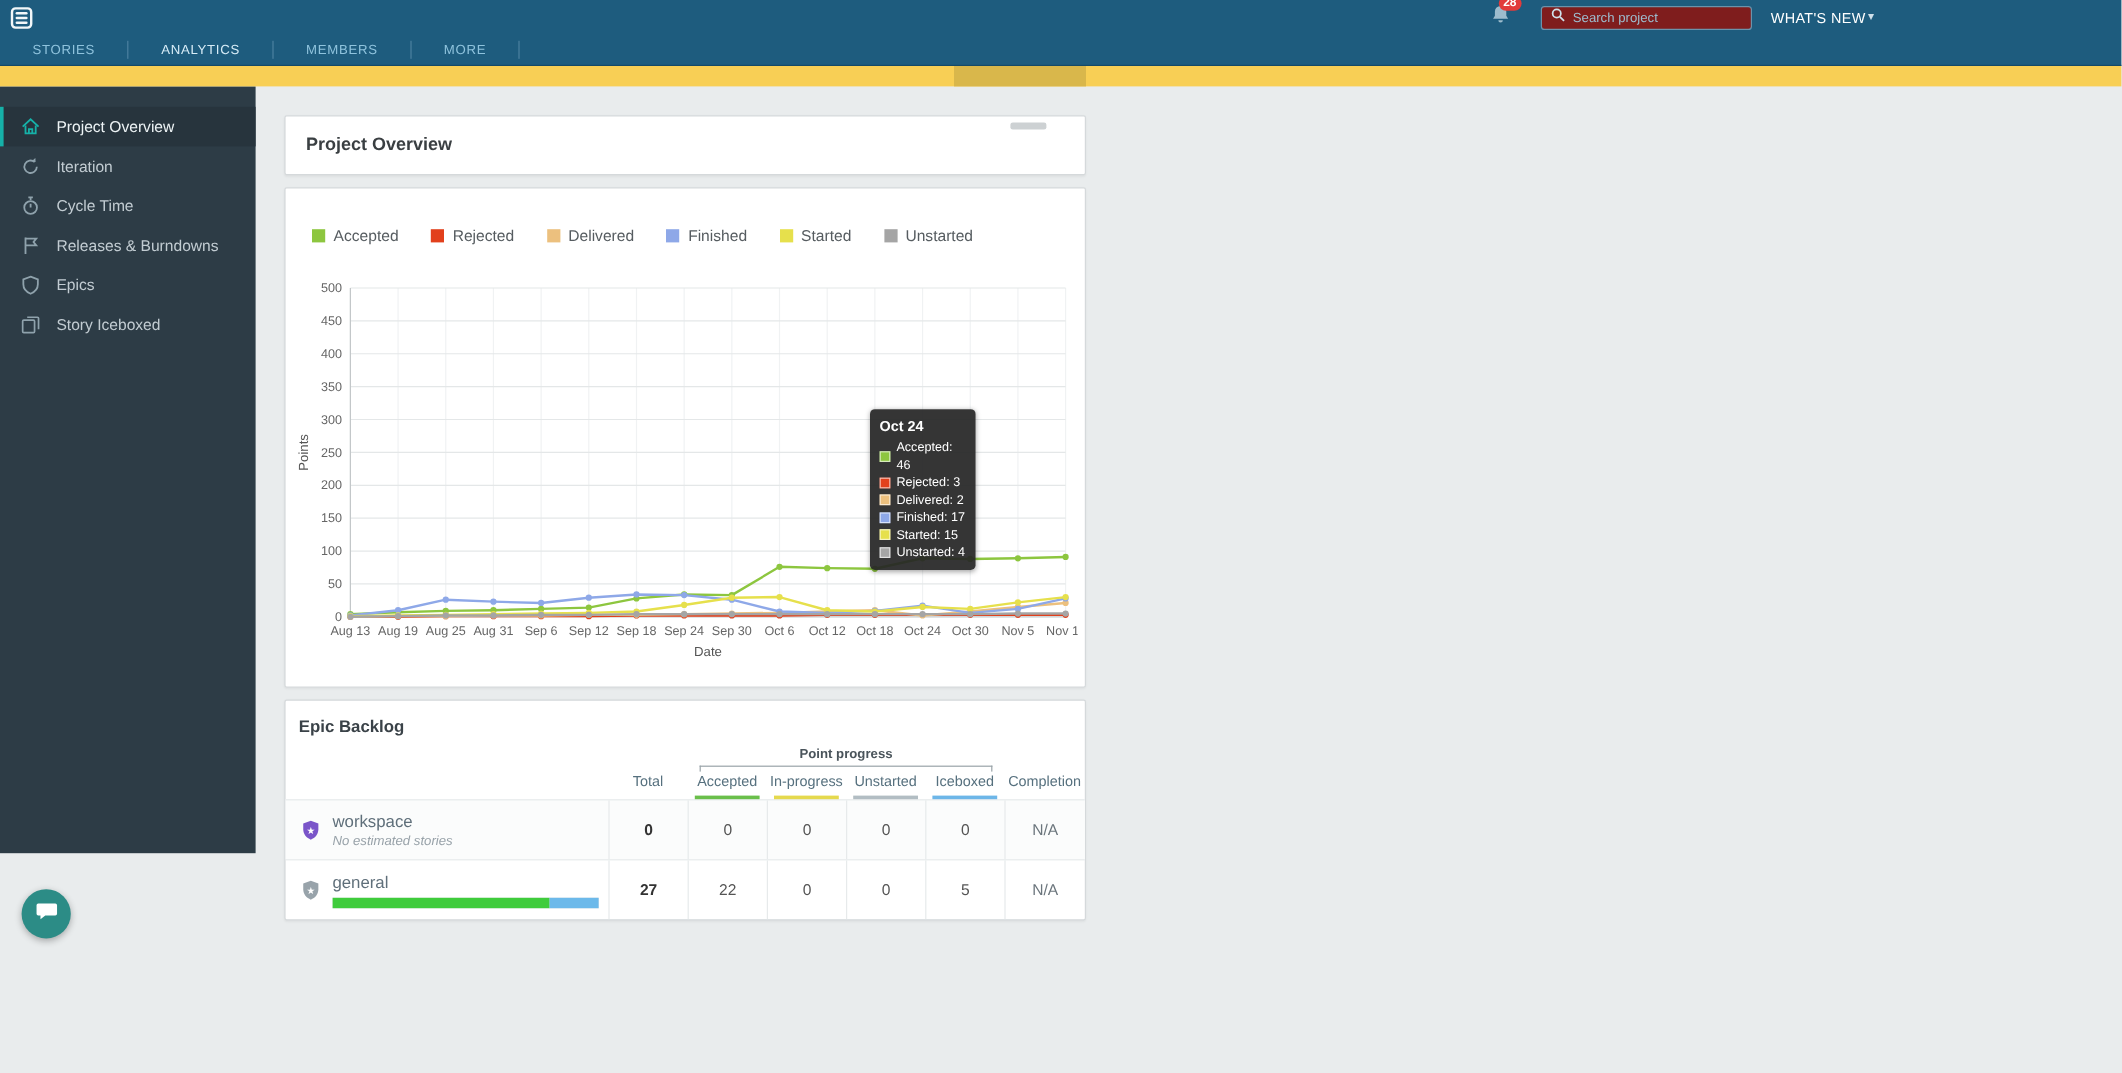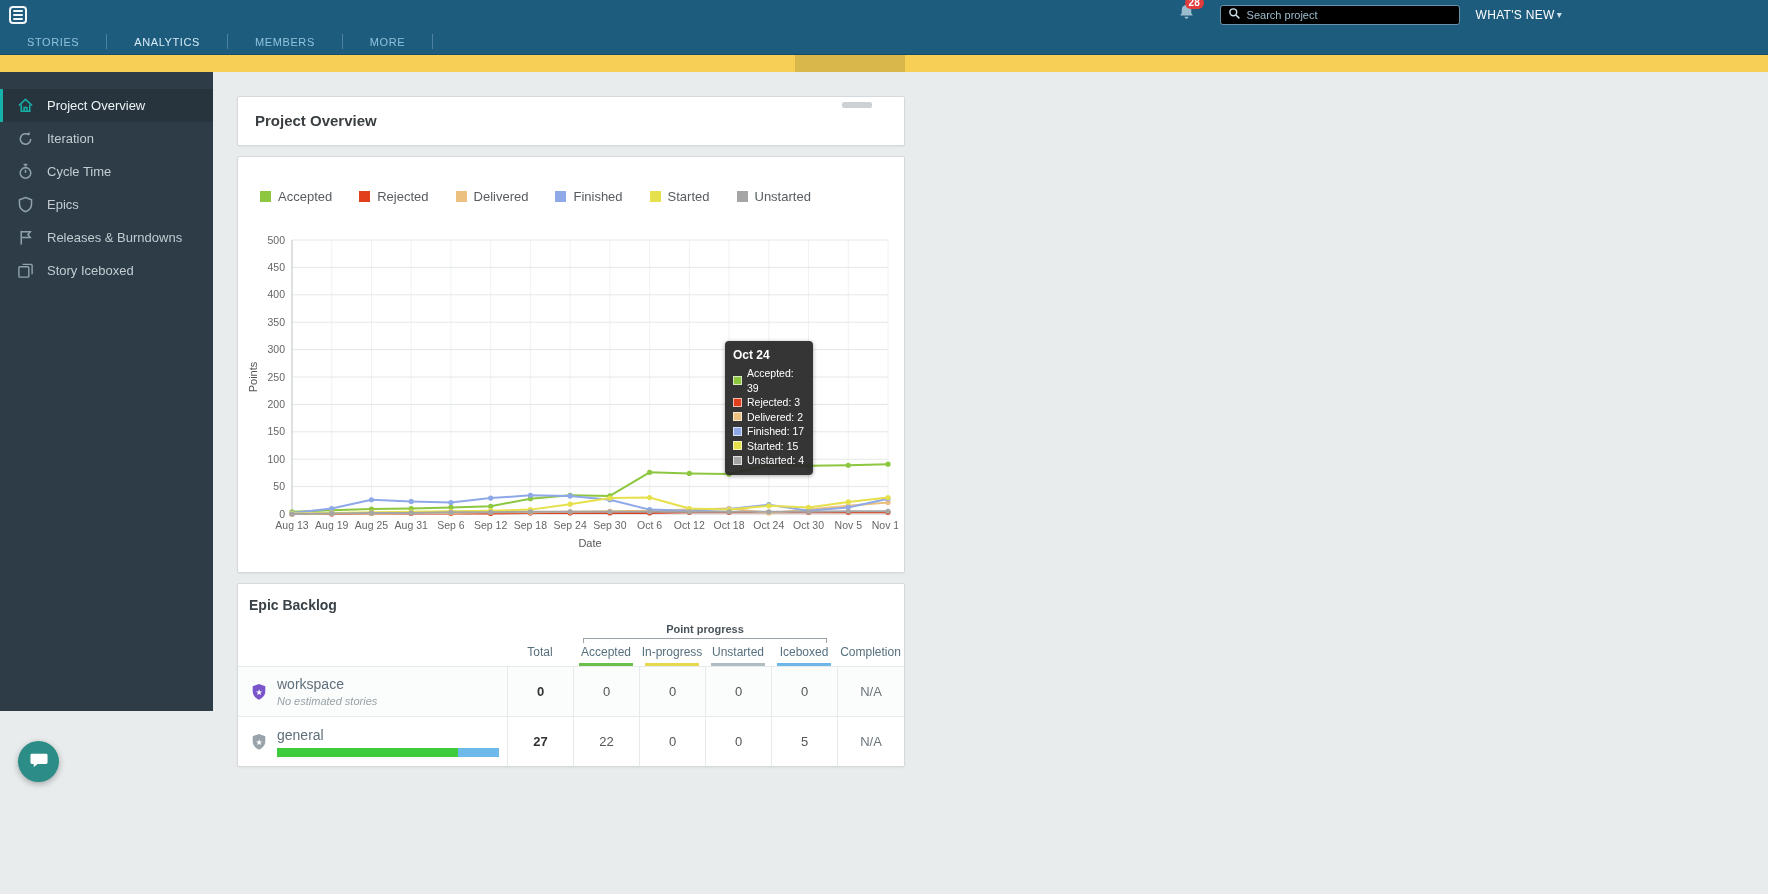--- a/index.html
+++ b/index.html
@@ -7,21 +7,21 @@
 body{background:#e9eced;position:relative}
 
 
 .topbar{background:#1e5c7e;height:55px}
 .row1{height:29px;display:flex;align-items:center;justify-content:space-between;padding-left:9px}
 .logo{width:18px;height:18px;border:2px solid #f2f7f9;border-radius:4px;display:flex;flex-direction:column;justify-content:center;gap:2px;padding:0 2px;cursor:pointer}
 .logo i{height:2px;background:#f2f7f9;border-radius:1px}
 .rctrls{display:flex;align-items:center;gap:16px;padding-right:206px}
 .bellwrap{position:relative;margin-right:8px;cursor:pointer;display:flex}
 .badge{position:absolute;top:-6px;left:8px;background:#e23b3b;color:#fff;font-size:10px;font-weight:700;line-height:12px;padding:0 4px;border-radius:7px}
-.search{display:flex;align-items:center;gap:6px;background:#000000;border:1px solid #6a93ab;border-radius:3px;width:240px;height:20px;padding:0 7px}
+.search{display:flex;align-items:center;gap:6px;background:#7f1d1d;border:1px solid #6a93ab;border-radius:3px;width:176px;height:20px;padding:0 7px}
 .search input{flex:1;background:transparent;border:0;outline:0;font-size:11px;color:#e8f2f7}
 .search input::placeholder{color:#9dbdcf}
 .whatsnew{display:flex;align-items:center;gap:2px;color:#fff;font-size:12px;letter-spacing:.3px;cursor:pointer}
 .caret{color:#cfe0ea;font-size:10px}
 .row2{height:26px;display:flex;align-items:center;border-bottom:1px solid #154a68}
 .navtab{font-size:11px;letter-spacing:.6px;color:#8fc3dd;padding:0 27px;cursor:pointer;line-height:26px;white-space:nowrap}
 .navtab.active{color:#d7ecf7}
 .navsep{width:1px;height:15px;background:#4d81a0}
 
 
@@ -163,33 +163,33 @@
             <path d="M9 10.5 V7.2"></path>
             <path d="M7 1.6 h4"></path>
             <path d="M9 1.6 v2.2"></path>
           </svg>
       </span>
       <span>Cycle Time</span>
     </div>
     <div class="side-item">
       <span class="sicon">
         <svg viewBox="0 0 18 18" width="17" height="17" fill="none" stroke="currentColor" stroke-width="1.6">
-            <path d="M9 1.6 L15.4 4 V8.4 C15.4 12.7 12.5 15.3 9 16.7 C5.5 15.3 2.6 12.7 2.6 8.4 V4 Z"></path>
-          </svg>
-      </span>
-      <span>Epics</span>
+            <path d="M4.5 16.5 V2"></path>
+            <path d="M4.5 3 H14 L11.6 6 L14 9 H4.5"></path>
+          </svg>
+      </span>
+      <span>Releases &amp; Burndowns</span>
     </div>
     <div class="side-item">
       <span class="sicon">
         <svg viewBox="0 0 18 18" width="17" height="17" fill="none" stroke="currentColor" stroke-width="1.6">
-            <path d="M4.5 16.5 V2"></path>
-            <path d="M4.5 3 H14 L11.6 6 L14 9 H4.5"></path>
-          </svg>
-      </span>
-      <span>Releases &amp; Burndowns</span>
+            <path d="M9 1.6 L15.4 4 V8.4 C15.4 12.7 12.5 15.3 9 16.7 C5.5 15.3 2.6 12.7 2.6 8.4 V4 Z"></path>
+          </svg>
+      </span>
+      <span>Epics</span>
     </div>
     <div class="side-item">
       <span class="sicon">
         <svg viewBox="0 0 18 18" width="17" height="17" fill="none" stroke="currentColor" stroke-width="1.5">
             <rect x="2" y="5" width="10.5" height="11" rx="1"></rect>
             <path d="M6 2.5 H15 a1 1 0 0 1 1 1 V13"></path>
           </svg>
       </span>
       <span>Story Iceboxed</span>
     </div>
@@ -389,21 +389,21 @@
             <circle cx="522.8" cy="285.808" r="2.6" fill="#a5a5a5"></circle>
             <circle cx="562.5333333333333" cy="285.808" r="2.6" fill="#a5a5a5"></circle>
             <circle cx="602.2666666666667" cy="285.26" r="2.6" fill="#a5a5a5"></circle>
             <circle cx="642" cy="285.26" r="2.6" fill="#a5a5a5"></circle>
           </svg>
         <div class="tooltip">
           <div class="tt-title">Oct 24</div>
           <div>
               <div class="tt-row">
                 <span class="tt-sw" style="background:#8dc63f"></span>
-                <span>Accepted: 39</span>
+                <span>Accepted: 46</span>
               </div>
               <div class="tt-row">
                 <span class="tt-sw" style="background:#e2401c"></span>
                 <span>Rejected: 3</span>
               </div>
               <div class="tt-row">
                 <span class="tt-sw" style="background:#ecc07e"></span>
                 <span>Delivered: 2</span>
               </div>
               <div class="tt-row">

